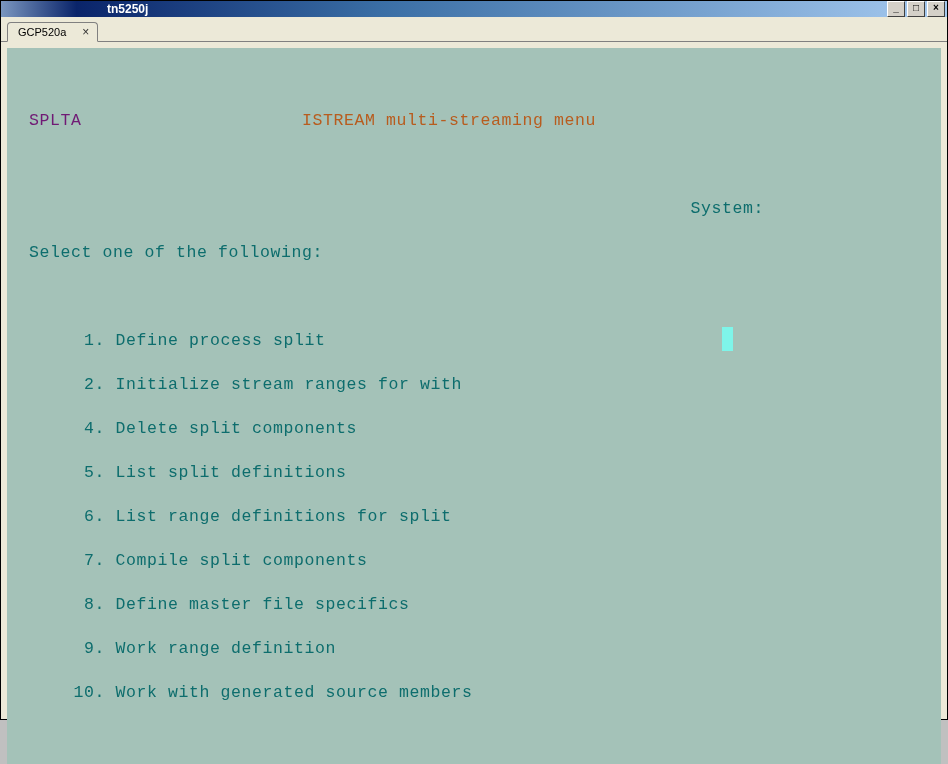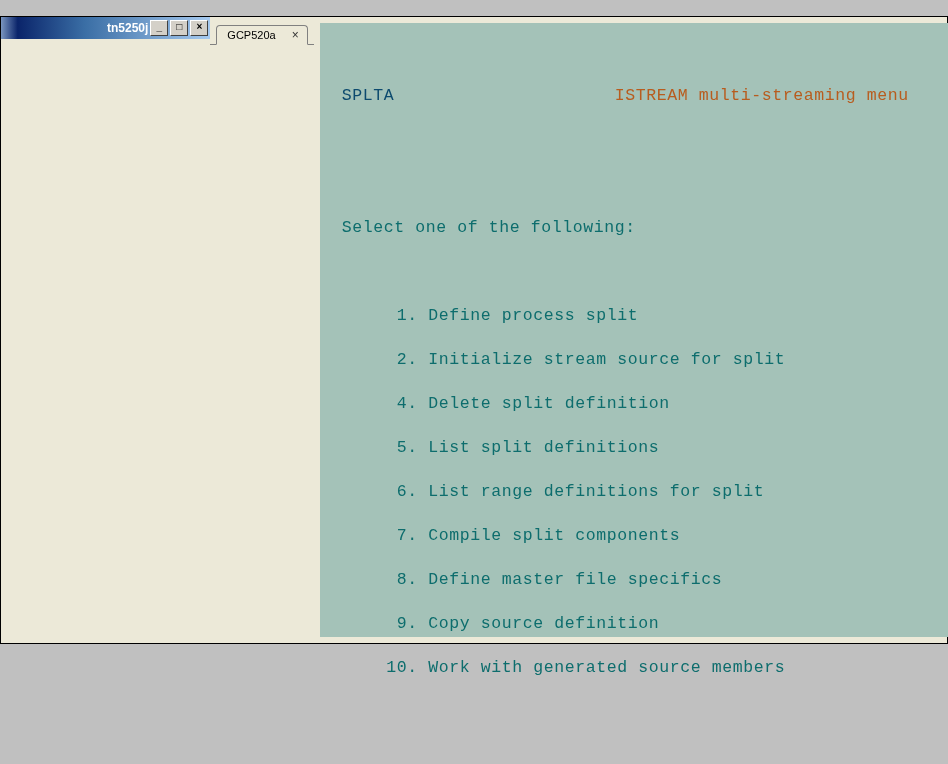--- a/index.html
+++ b/index.html
@@ -5,26 +5,25 @@
   * { box-sizing: border-box; margin: 0; padding: 0; }
   body {
     font-family: Arial, sans-serif;
     background: #c0c0c0;
     width: 948px;
     height: 764px;
     overflow: hidden;
   }
   .window {
     width: 948px;
-    height: 628px;
+    height: 720px;
     background: #ece9d8;
     border: 1px solid #000;
     display: flex;
-    flex-direction: row;
-    margin-top: 16px;
+    flex-direction: column;
   }
   .titlebar {
     height: 22px;
     background: linear-gradient(to right, #7a96bf 0%, #0a246a 8%, #3a6ea5 40%, #a6caf0 100%);
     display: flex;
     align-items: center;
     padding: 0 2px;
     color: #fff;
     font-size: 12px;
     font-weight: bold;
@@ -83,21 +82,21 @@
     font-family: "Courier New", monospace;
     font-size: 16.5px;
     line-height: 22px;
     position: relative;
     letter-spacing: 0.6px;
   }
   .term-content {
     padding: 28px 18px 0 18px;
     white-space: pre;
   }
-  .t-blue { color: #0c4a6e; }
+  .t-blue { color: #701a75; }
   .t-teal { color: #0d6d6d; }
   .t-orange { color: #b85c1e; }
   .row { display: block; }
   .menu-item { padding-left: 40px; }
   .num { display:inline-block; width: 36px; text-align: right; }
   .cursor-block {
     position: absolute;
     left: 715px; top: 279px;
     width: 11px; height: 24px;
     background: #7ef5e9;
@@ -128,27 +127,27 @@
   <div class="terminal">
     <div class="cursor-block"></div>
 
     <div class="term-content">
 <span class="row"><span class="t-blue">SPLTA</span><span>                     </span><span class="t-orange">ISTREAM multi-streaming menu</span></span>
 <span class="row"> </span>
 <span class="row"><span>                                                               </span><span class="t-teal">System:</span></span>
 <span class="row"><span class="t-teal">Select one of the following:</span></span>
 <span class="row"> </span>
 <span id="menu-items"><span class="row menu-item t-teal"><span class="num">1.</span><span> Define process split</span></span>
-<span class="row menu-item t-teal"><span class="num">2.</span><span> Initialize stream source for split</span></span>
-<span class="row menu-item t-teal"><span class="num">4.</span><span> Delete split definition</span></span>
+<span class="row menu-item t-teal"><span class="num">2.</span><span> Initialize stream ranges for with</span></span>
+<span class="row menu-item t-teal"><span class="num">4.</span><span> Delete split components</span></span>
 <span class="row menu-item t-teal"><span class="num">5.</span><span> List split definitions</span></span>
 <span class="row menu-item t-teal"><span class="num">6.</span><span> List range definitions for split</span></span>
 <span class="row menu-item t-teal"><span class="num">7.</span><span> Compile split components</span></span>
 <span class="row menu-item t-teal"><span class="num">8.</span><span> Define master file specifics</span></span>
-<span class="row menu-item t-teal"><span class="num">9.</span><span> Copy source definition</span></span>
+<span class="row menu-item t-teal"><span class="num">9.</span><span> Work range definition</span></span>
 <span class="row menu-item t-teal"><span class="num">10.</span><span> Work with generated source members</span></span>
 
 
 </span>
 
 
 
     </div>
 
   </div>

